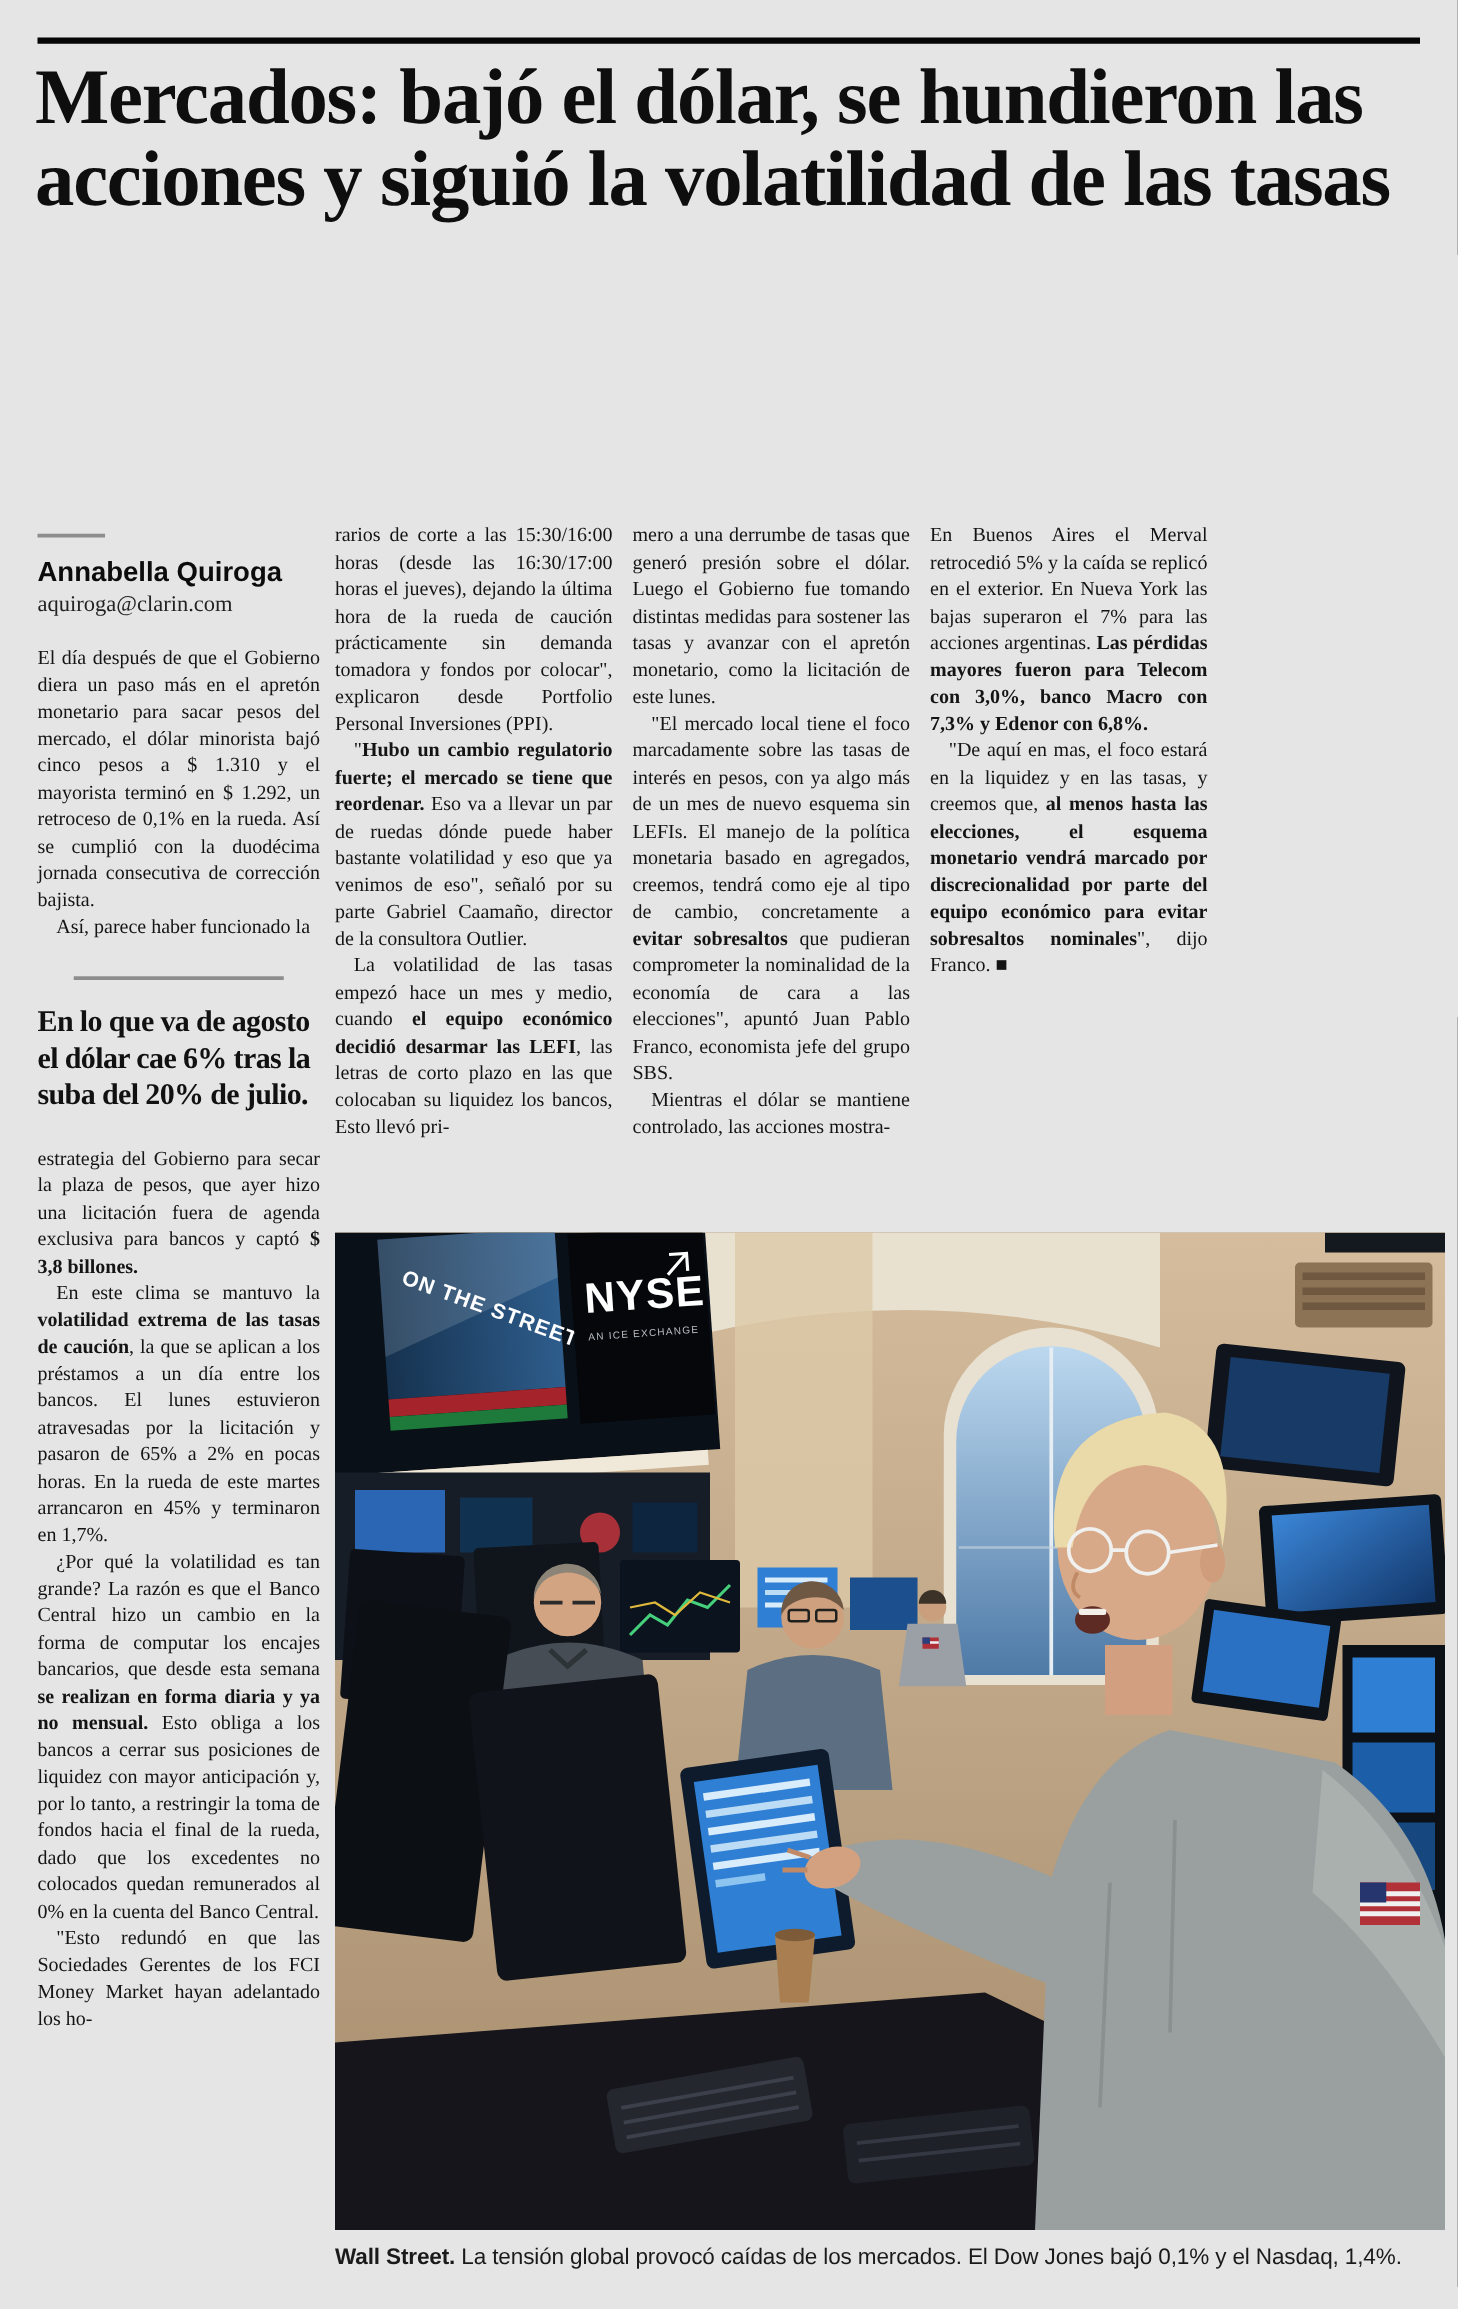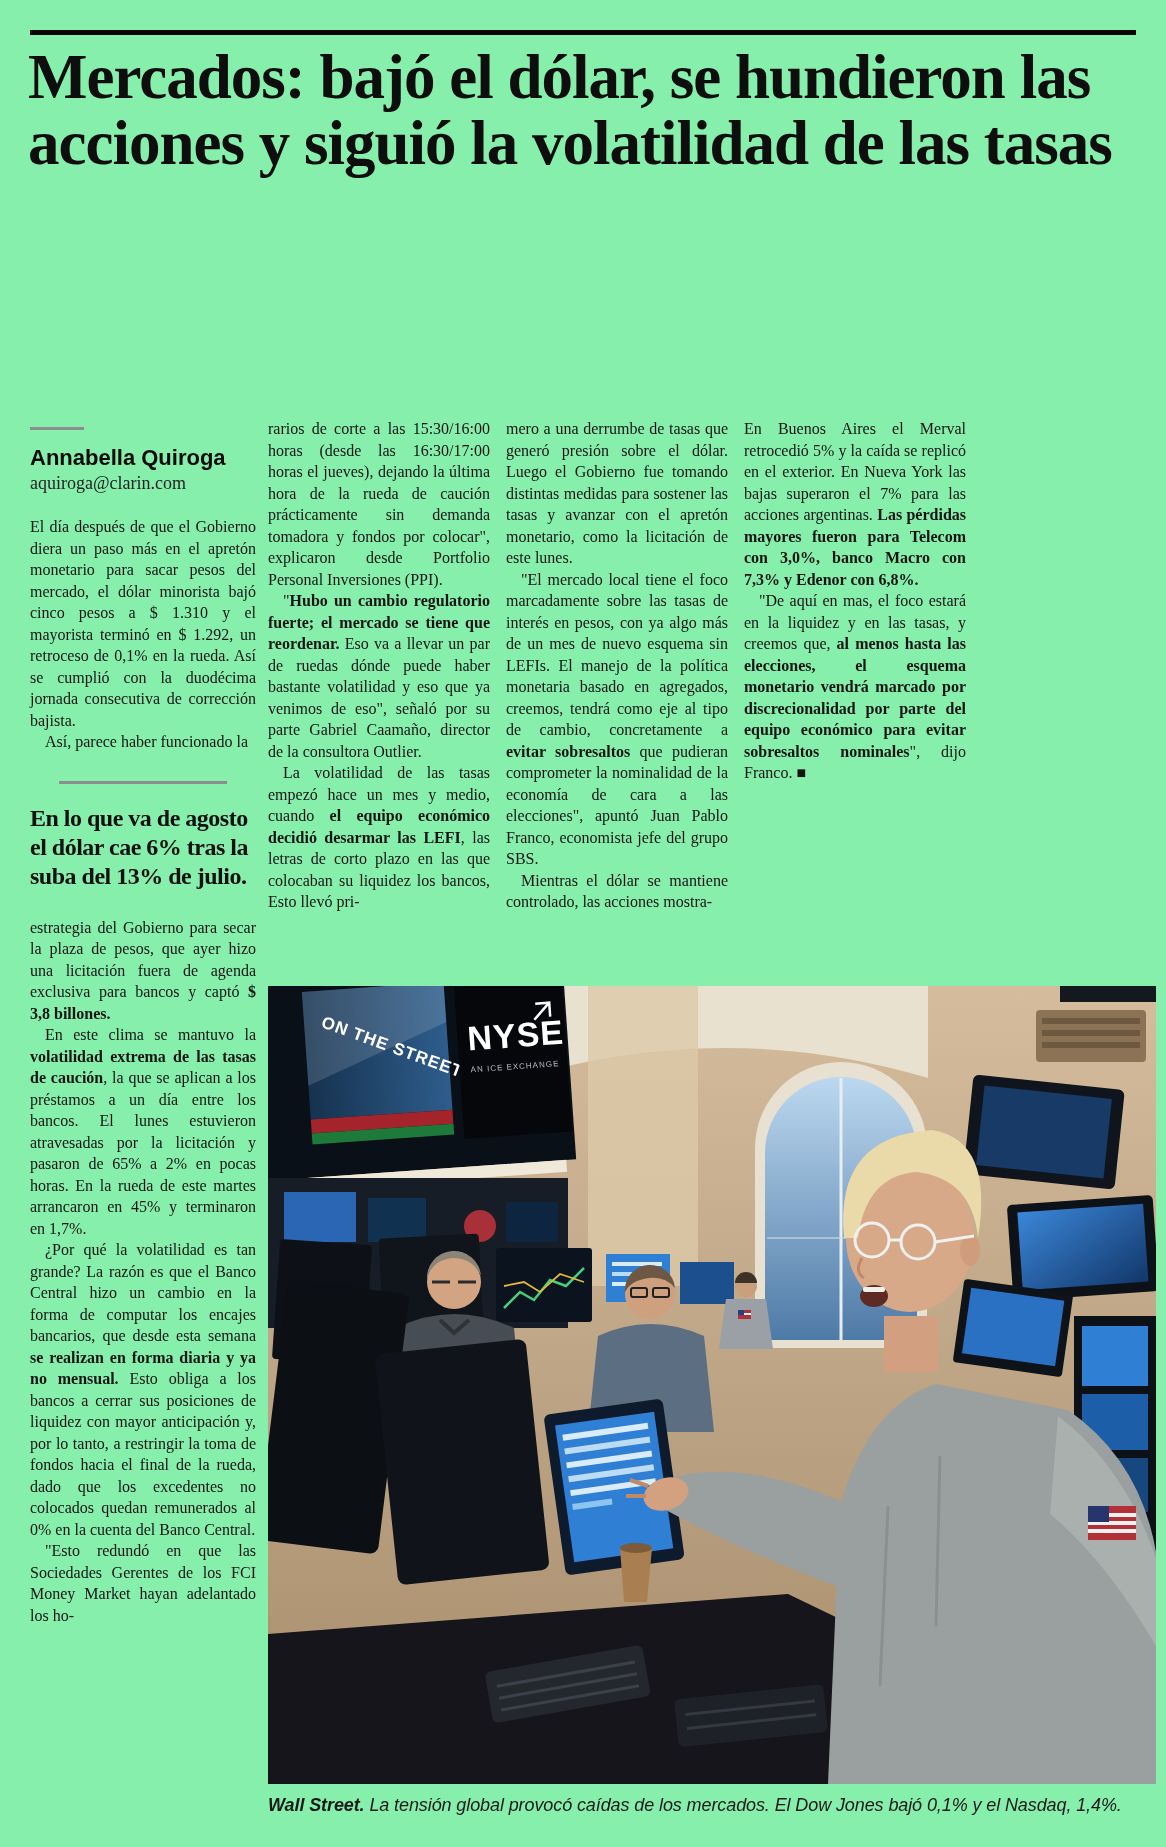--- a/index.html
+++ b/index.html
@@ -1,18 +1,18 @@
 <!DOCTYPE html>
 <html lang="es"><head>
 <meta charset="utf-8">
 <style>
   html,body{margin:0;padding:0;background:#8a8a8a;}
   .page{
     position:relative;width:1166px;height:1847px;margin:0 auto;
-    background:#86efac;overflow:hidden;
+    background:#e5e5e5;overflow:hidden;
     font-family:"Liberation Serif", serif;color:#131313;
   }
   .top-rule{position:absolute;left:30px;top:30px;width:1106px;height:5px;background:#060606;}
   .headline{
     position:absolute;left:28px;top:44px;width:1112px;
     font-size:63px;line-height:1.05;font-weight:700;letter-spacing:-1px;color:#0e0e0e;margin:0;
   }
   .deck{
     position:absolute;left:30px;top:285px;width:940px;
     font-size:30px;line-height:1.2;color:#161616;margin:0;
@@ -26,21 +26,21 @@
   .b{font-weight:700;}
   .col{position:absolute;top:418px;width:222px;}
   #col2{left:268px;} #col3{left:506px;} #col4{left:744px;}
   .pullquote{margin:28px 0 26px;}
   .pq-rule{width:168px;height:3px;background:#8d8d8d;margin:0 auto 20px;}
   .pq-text{font-size:24px;line-height:29px;font-weight:700;letter-spacing:-0.5px;color:#111;margin:0;}
   .photo{position:absolute;left:268px;top:986px;width:888px;height:798px;overflow:hidden;background:#b8a284;}
   .photo svg{display:block;}
   .caption{
     position:absolute;left:268px;top:1794px;width:888px;
-    font-family:"Liberation Sans",sans-serif;font-size:18px;line-height:1.25;color:#1a1a1a;letter-spacing:-0.1px;font-style:italic;
+    font-family:"Liberation Sans",sans-serif;font-size:18px;line-height:1.25;color:#1a1a1a;letter-spacing:-0.1px;
   }
   .caption .lead{font-weight:700;}
 </style>
 </head>
 <body>
 
 <div class="page">
 
   <div class="top-rule"></div>
 
@@ -50,21 +50,21 @@
   <div class="left-col">
     <div class="byline-rule"></div>
     <div class="author">Annabella Quiroga</div>
     <div class="email">aquiroga@clarin.com</div>
     <div>
         <p class="para"><span>El día después de que el Gobierno diera un paso más en el apretón monetario para sacar pesos del mercado, el dólar minorista bajó cinco pesos a $ 1.310 y el mayorista terminó en $ 1.292, un retroceso de 0,1% en la rueda. Así se cumplió con la duodécima jornada consecutiva de corrección bajista.</span></p>
         <p class="para"><span>Así, parece haber funcionado la</span></p>
       </div>
     <div class="pullquote">
       <div class="pq-rule"></div>
-      <p class="pq-text">En lo que va de agosto el dólar cae 6% tras la suba del 13% de julio.</p>
+      <p class="pq-text">En lo que va de agosto el dólar cae 6% tras la suba del 20% de julio.</p>
     </div>
     <div>
         <p class="para"><span>estrategia del Gobierno para secar la plaza de pesos, que ayer hizo una licitación fuera de agenda exclusiva para bancos y captó </span><span class="b">$ 3,8 billones.</span></p>
         <p class="para"><span>En este clima se mantuvo la </span><span class="b">volatilidad extrema de las tasas de caución</span><span>, la que se aplican a los préstamos a un día entre los bancos. El lunes estuvieron atravesadas por la licitación y pasaron de 65% a 2% en pocas horas. En la rueda de este martes arrancaron en 45% y terminaron en 1,7%.</span></p>
         <p class="para"><span>¿Por qué la volatilidad es tan grande? La razón es que el Banco Central hizo un cambio en la forma de computar los encajes bancarios, que desde esta semana </span><span class="b">se realizan en forma diaria y ya no mensual.</span><span> Esto obliga a los bancos a cerrar sus posiciones de liquidez con mayor anticipación y, por lo tanto, a restringir la toma de fondos hacia el final de la rueda, dado que los excedentes no colocados quedan remunerados al 0% en la cuenta del Banco Central.</span></p>
         <p class="para"><span>"Esto redundó en que las Sociedades Gerentes de los FCI Money Market hayan adelantado los ho-</span></p>
       </div>
   </div>
 
   <div class="col" id="col2">

